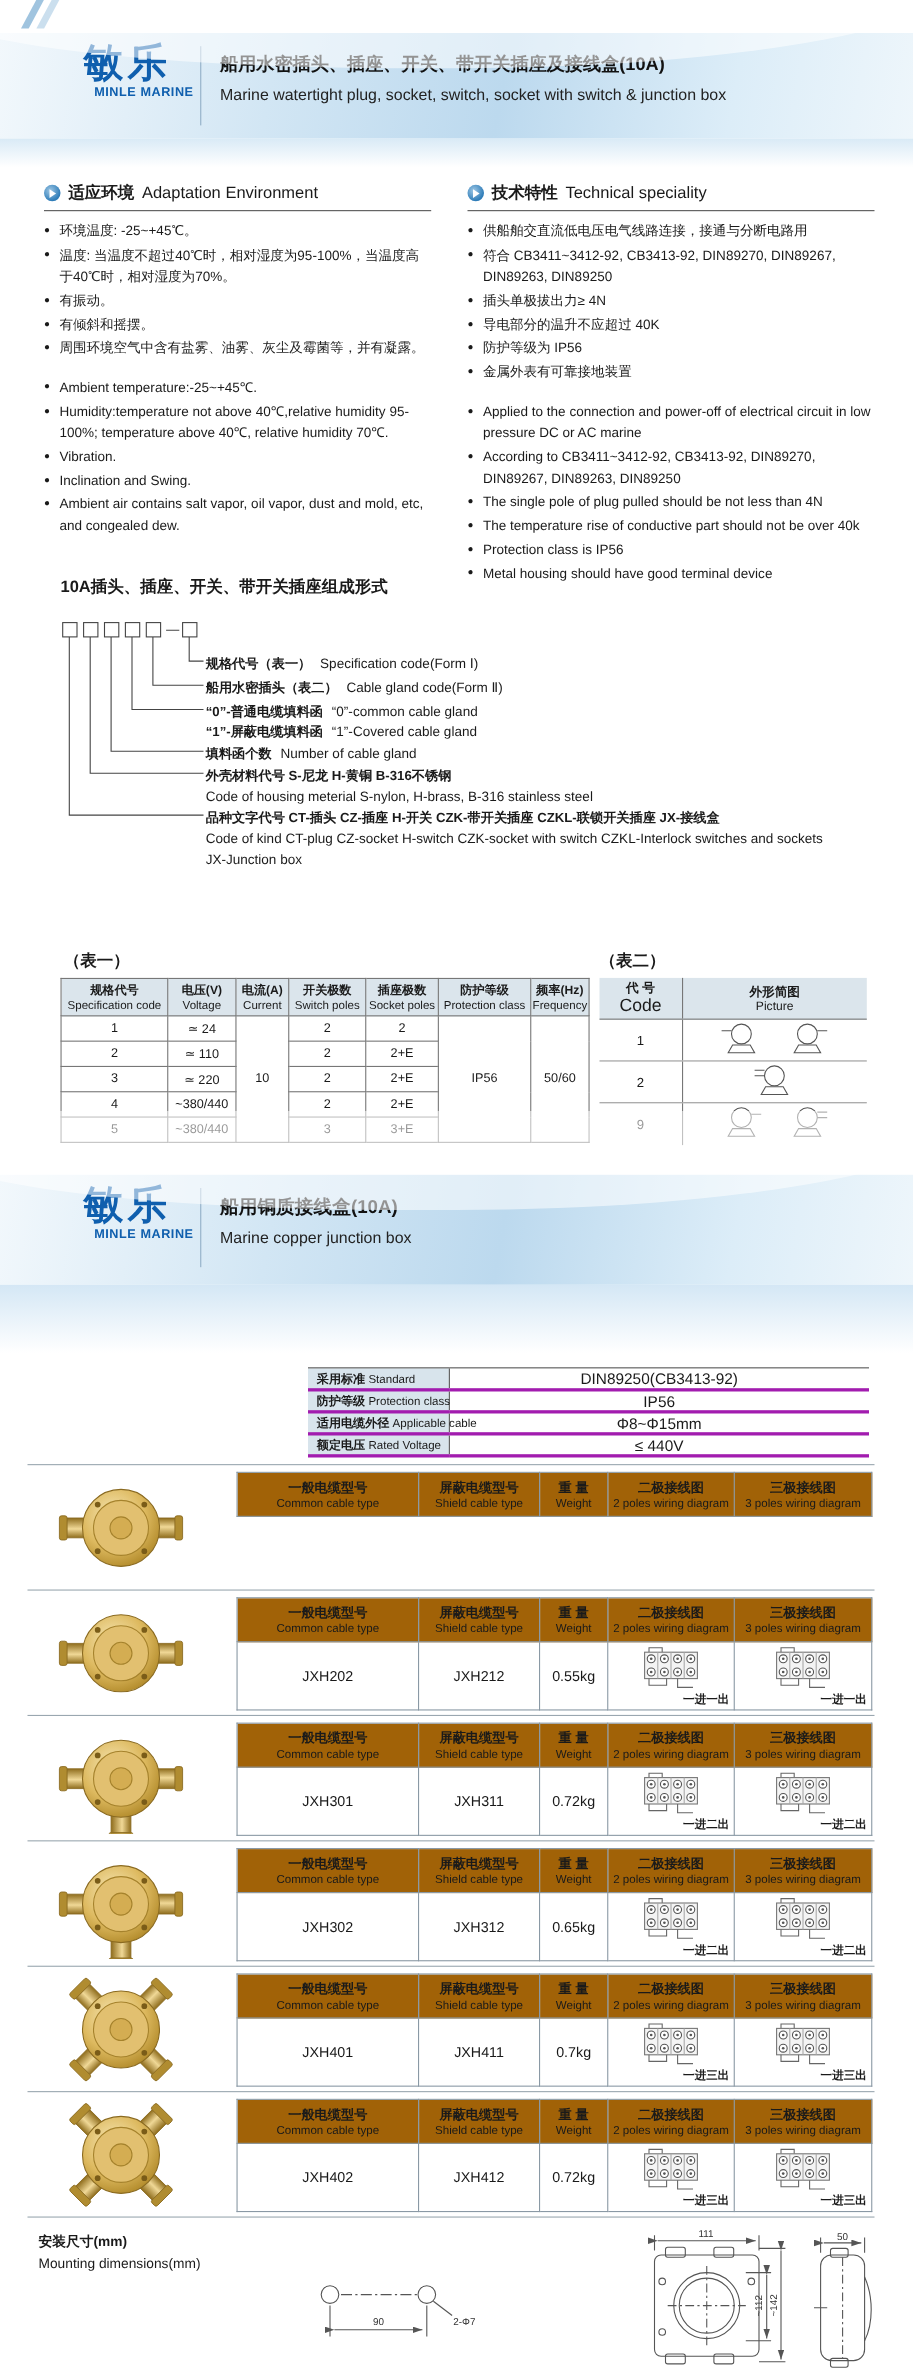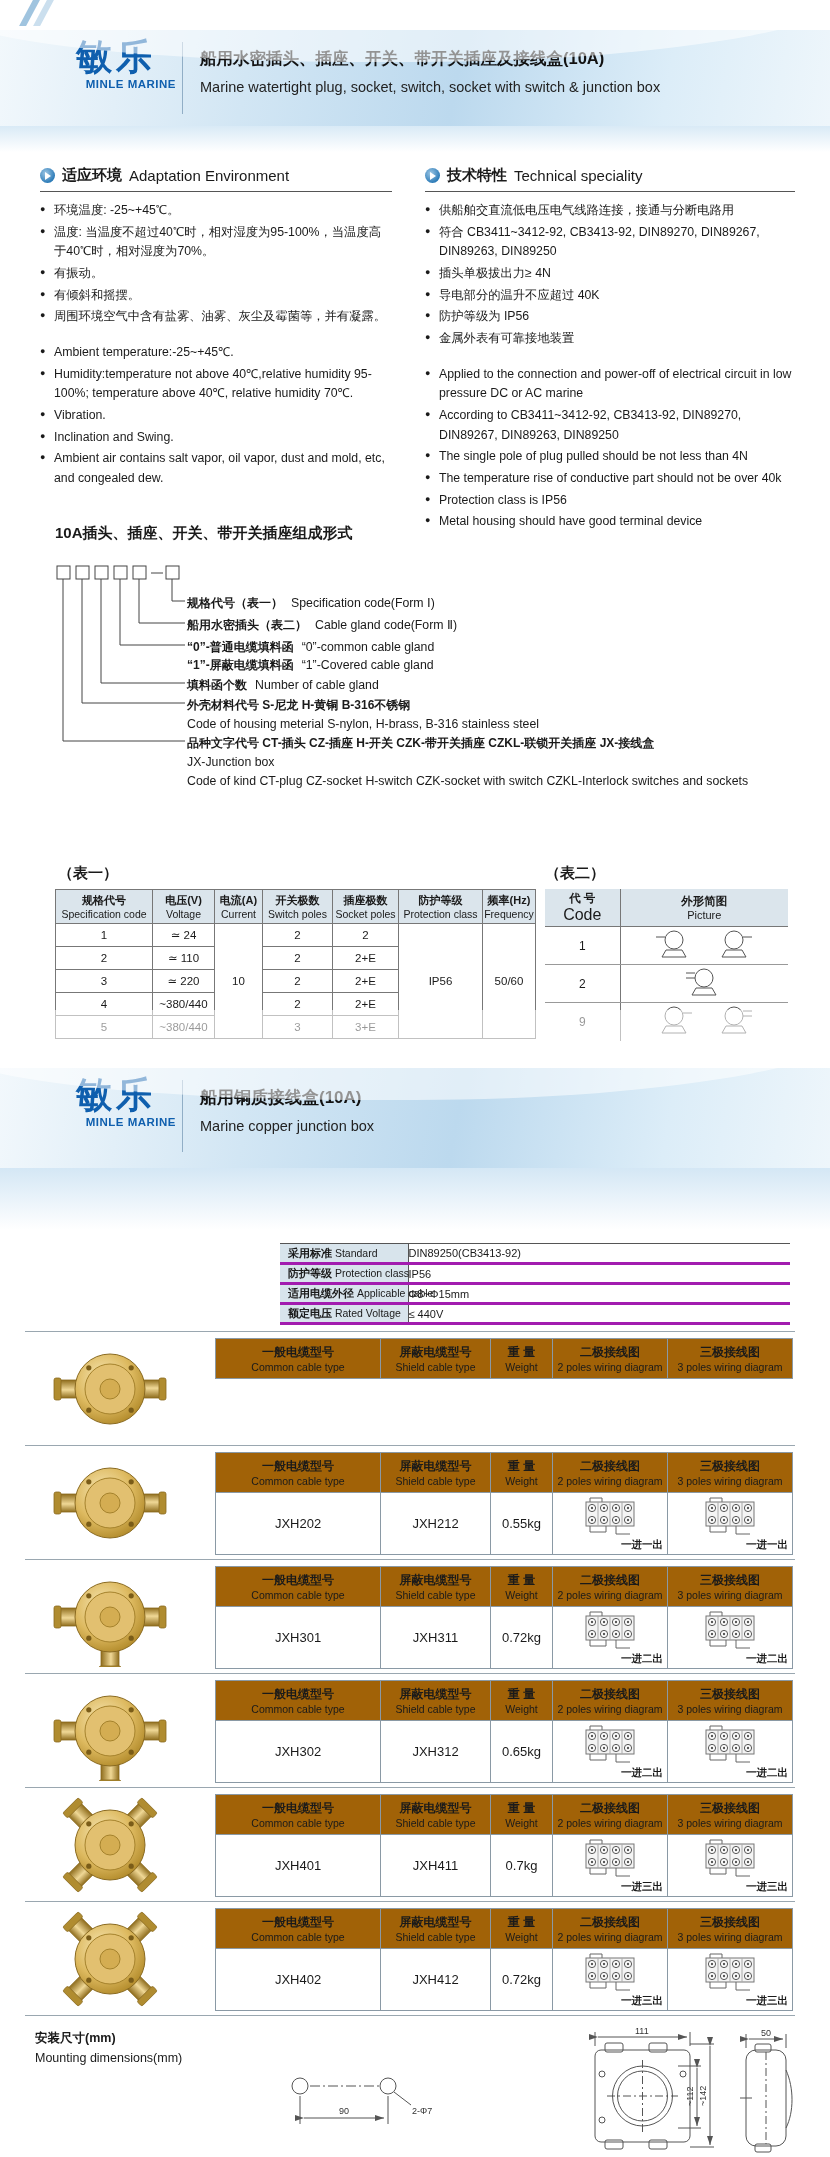--- a/index.html
+++ b/index.html
@@ -68,21 +68,21 @@
   table.t2 th { background:#dbe5ec; border-bottom:1px solid #777; font-weight:normal; padding:2px 0; height:34px; }
   table.t2 td { border-bottom:1px solid #999; text-align:center; font-size:12px; height:38px; }
   table.t2 td.vl, table.t2 th.vl { border-left:1px solid #777; }
   table.t2 tr:last-child td { border-bottom:none; }
 
   
   table.std { position:absolute; left:280px; top:1243px; width:510px; border-collapse:collapse; table-layout:fixed; }
   table.std td { border-top:1px solid #555; border-bottom:3px solid #a21caf; height:20px; }
   table.std td.lab { background:#d8e4ec; padding-left:8px; white-space:nowrap; font-size:10.5px; }
   table.std td.lab b { font-size:11px; }
-  table.std td.val { border-left:1px solid #555; font-size:11px; }
+  table.std td.val { border-left:1px solid #555; text-align:center; font-size:14px; }
 
   
   .prow { position:absolute; left:25px; width:770px; height:114px; border-top:1px solid #9aa7b0; }
   .prow-end { position:absolute; left:25px; top:2015px; width:770px; border-top:1px solid #9aa7b0; }
   .pphoto { position:absolute; left:2px; top:7px; width:165px; height:100px; display:flex; justify-content:center; }
   table.pt { position:absolute; left:190px; top:6px; width:577px; border-collapse:collapse; table-layout:fixed; }
   table.pt th { background:#a16207; border:1px solid #8a99a5; font-weight:normal; padding:2px 0; height:40px; }
   table.pt .hcn { font-size:12px; font-weight:bold; }
   table.pt .hen { font-size:10.5px; }
   table.pt td { border:1px solid #8a99a5; text-align:center; font-size:13px; height:62px; }
@@ -233,22 +233,22 @@
       <div class="clabel" style="top:53px"><span class="cn">船用水密插头（表二）</span><span class="en">Cable gland code(Form Ⅱ)</span></div>
       <div class="clabel" style="top:75px"><span class="cn">“0”-普通电缆填料函</span><span class="en">“0”-common cable gland</span></div>
       <div class="clabel" style="top:93px"><span class="cn">“1”-屏蔽电缆填料函</span><span class="en">“1”-Covered cable gland</span></div>
       <div class="clabel" style="top:113px"><span class="cn">填料函个数</span><span class="en">Number of cable gland</span></div>
       <div class="clabel" style="top:133px">
         <div class="cn">外壳材料代号 S-尼龙 H-黄铜 B-316不锈钢</div>
         <div class="line2">Code of housing meterial S-nylon, H-brass, B-316 stainless steel</div>
       </div>
       <div class="clabel" style="top:171px">
         <div class="cn">品种文字代号 CT-插头 CZ-插座 H-开关 CZK-带开关插座 CZKL-联锁开关插座 JX-接线盒</div>
+        <div class="line2">Code of kind CT-plug CZ-socket H-switch CZK-socket with switch CZKL-Interlock switches and sockets</div>
         <div class="line2">JX-Junction box</div>
-        <div class="line2">Code of kind CT-plug CZ-socket H-switch CZK-socket with switch CZKL-Interlock switches and sockets</div>
       </div>
     </div>
   </div>
 
   <div class="tbl-cap" style="left:58px;top:864px">（表一）</div>
   <table class="t1">
     <colgroup>
         <col style="width:97px">
         <col style="width:62px">
         <col style="width:48px">

